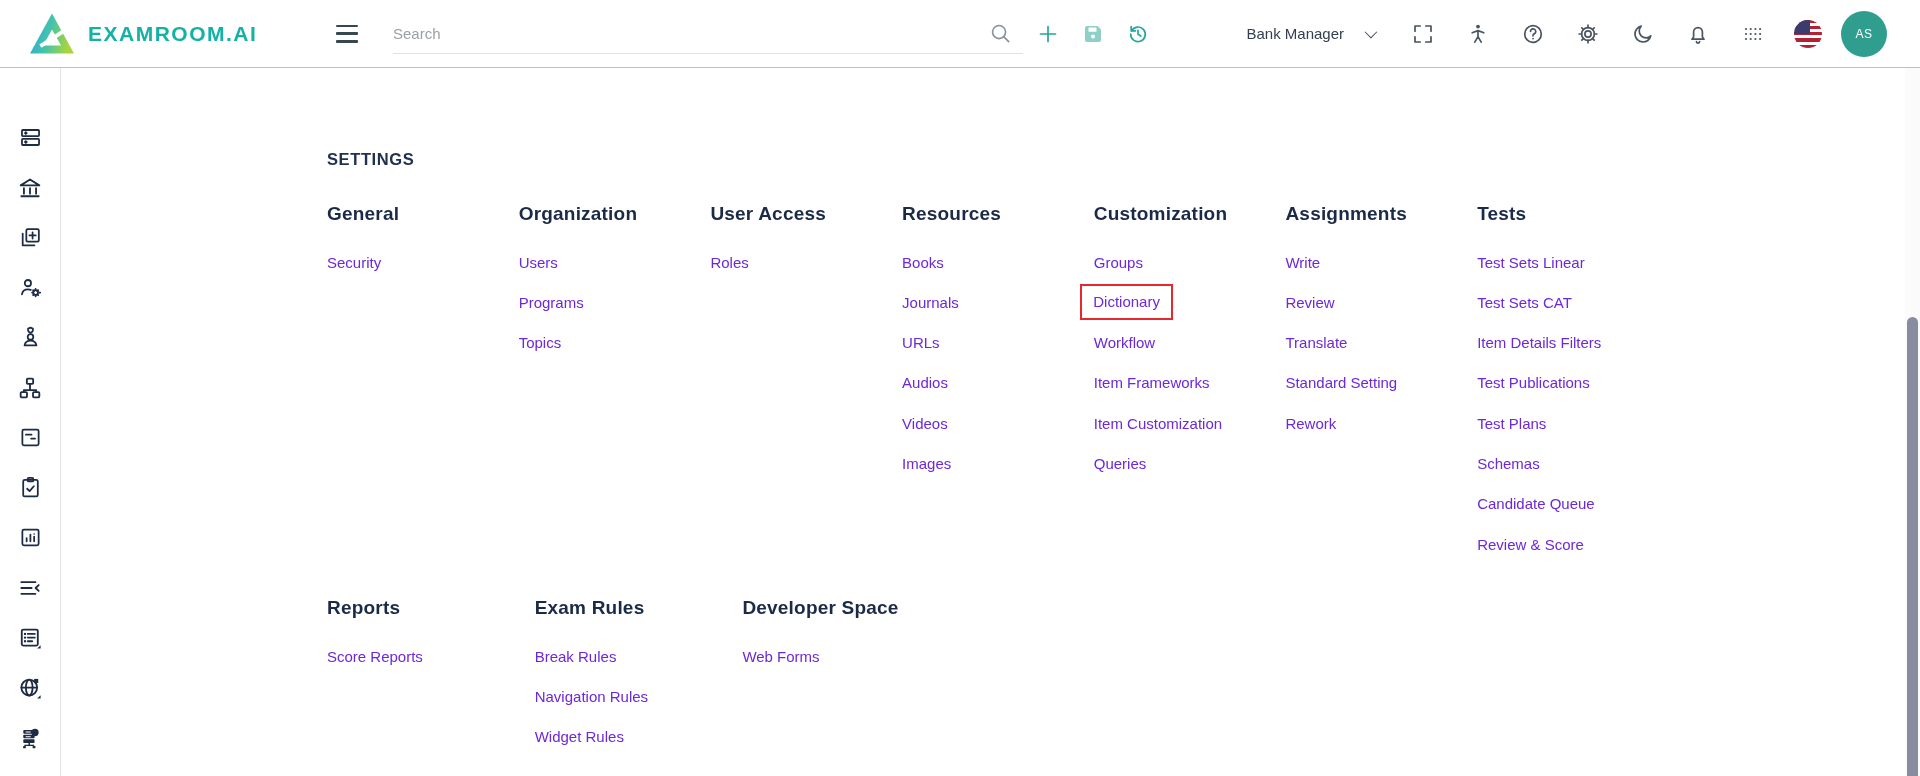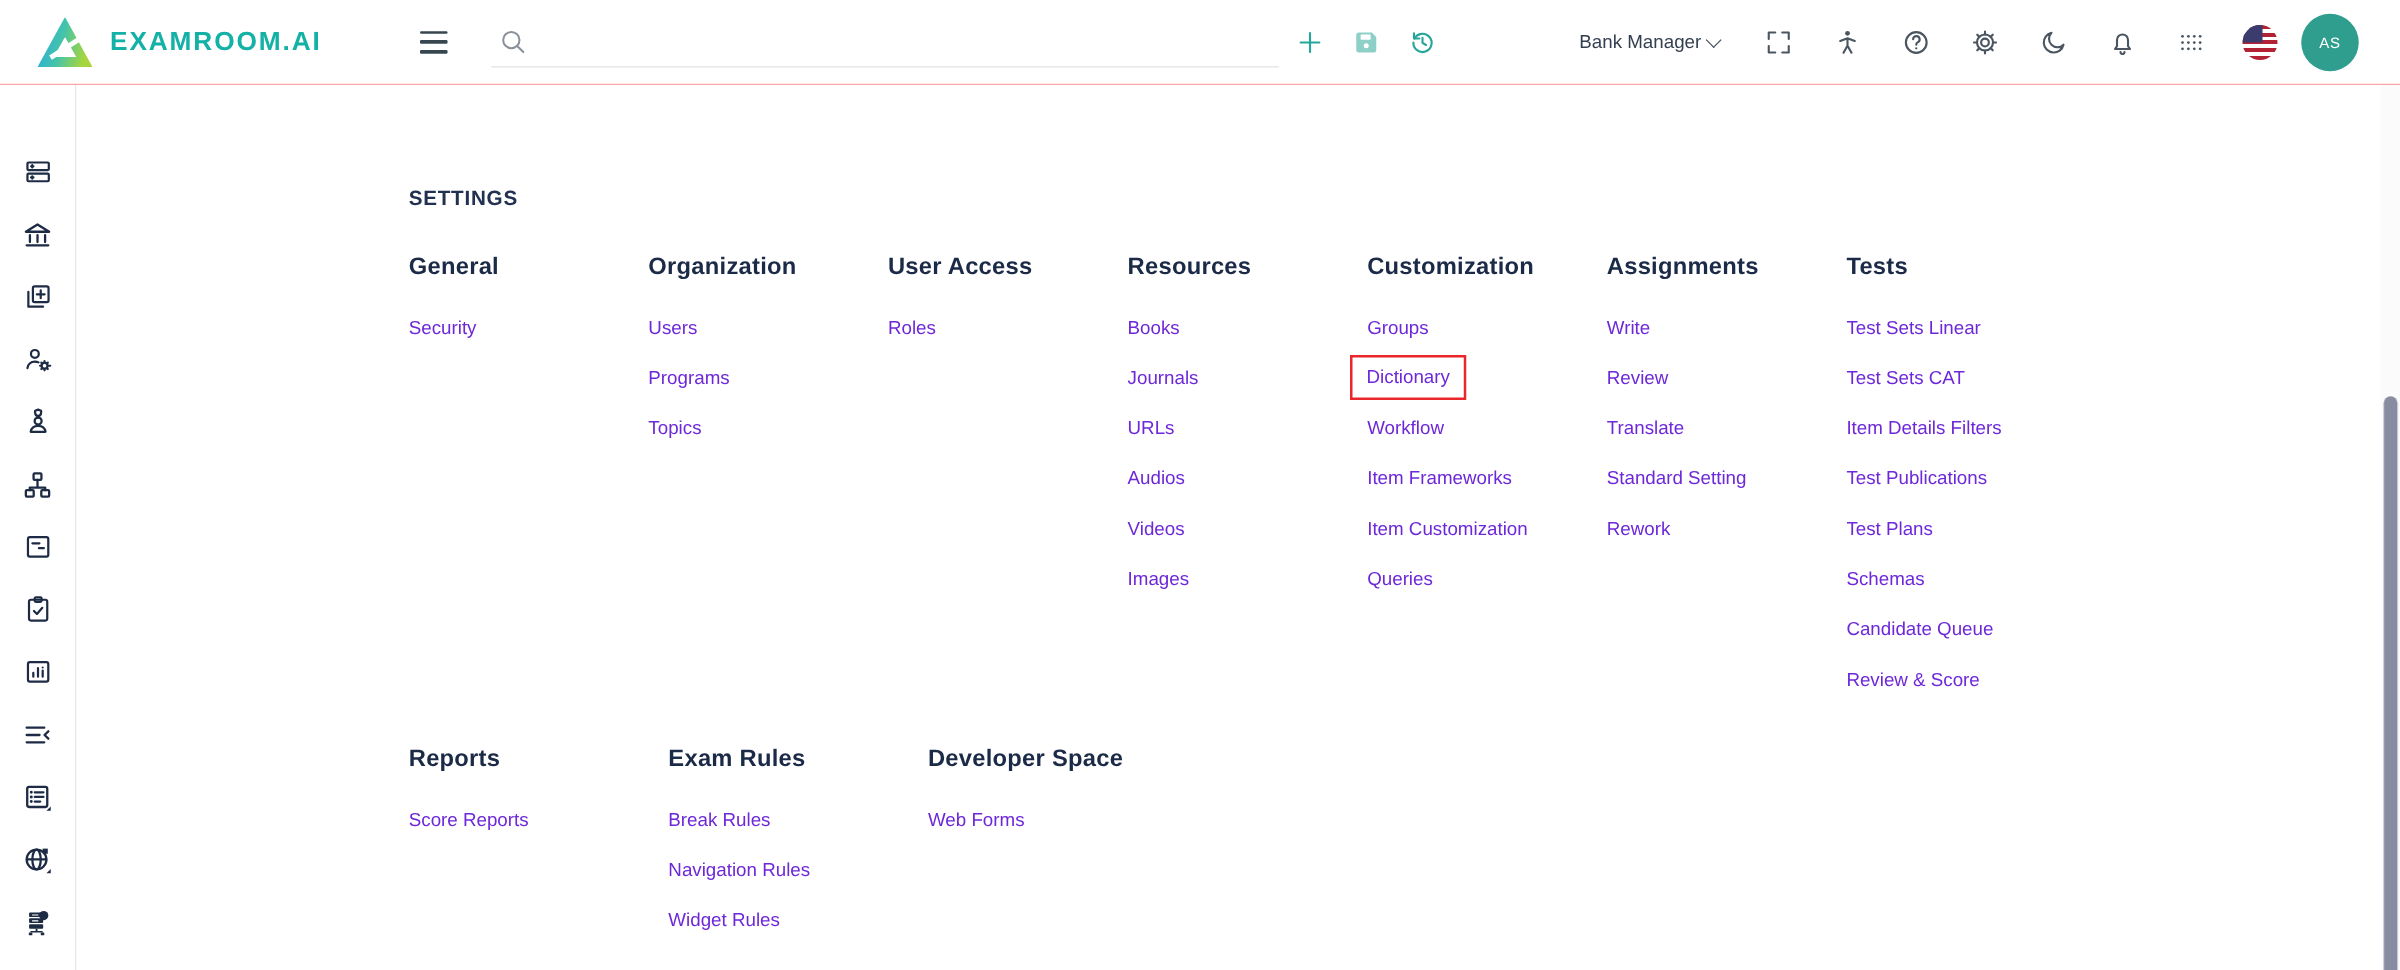--- a/index.html
+++ b/index.html
@@ -25,21 +25,21 @@
   .searchbox { position:relative; margin-left:33px; width:630px; height:40px;
     border-bottom:1px solid #e2e2e2; display:flex; align-items:center; }
   .searchbox input { border:none; outline:none; width:590px; font-size:15px; color:#333;
     font-family:"Liberation Sans", sans-serif; background:transparent; }
   .searchbox input::placeholder { color:#9aa0a6; }
   .icon-btn { width:34px; height:34px; display:flex; align-items:center; justify-content:center;
     cursor:pointer; background:none; border:none; color:#4a5560; flex:0 0 auto; }
   .action-icons { display:flex; align-items:center; gap:11px; margin-left:8px; }
   .action-icons .icon-btn { color:#26a69a; }
   .spacer { flex:1; }
-  .role { display:flex; align-items:center; gap:4px; font-size:15px; color:#333f4f;
+  .role { display:flex; align-items:center; gap:21px; font-size:15px; color:#333f4f;
     cursor:pointer; margin-right:32px; }
   .role .chev { width:9px; height:9px; border-right:1.8px solid #45505c; border-bottom:1.8px solid #45505c;
     transform:rotate(45deg) translateY(-2px); }
   .right-icons { display:flex; align-items:center; gap:21px; }
   .flag { width:28px; height:28px; border-radius:50%; overflow:hidden; position:relative; cursor:pointer;
     margin-left:24px; background:linear-gradient(to bottom,
       #b22234 0 11%, #fff 11% 22%, #b22234 22% 33%, #fff 33% 44%, #b22234 44% 55%,
       #fff 55% 66%, #b22234 66% 78%, #fff 78% 89%, #b22234 89% 100%); }
   .flag::before { content:""; position:absolute; left:0; top:0; width:58%; height:50%; background:#3c3b6e; }
   .avatar { width:46px; height:46px; border-radius:50%; background:#2f9e8e; color:#fff;
@@ -84,20 +84,21 @@
         <div class="t3"></div>
     </div>
     <div class="brand-name">EXAMROOM.AI</div>
   </div>
   <div class="hamburger">
       <span></span>
       <span></span>
       <span></span>
     </div>
   <div class="searchbox">
+    <input type="text" placeholder="Search" style="">
     <span id="search-glyph" class="icon-btn" style="color:#8a9199">
         <svg width="23" height="23" viewBox="0 0 24 24" fill="none" stroke="currentColor" stroke-width="1.7" stroke-linecap="round" stroke-linejoin="round">
           <circle cx="10.5" cy="10.5" r="6.8"></circle>
           <path d="M15.6 15.6 20.5 20.5"></path>
         </svg>
       </span>
   </div>
   <div class="action-icons" id="action-icons">
       <button class="icon-btn">
         <svg width="24" height="24" viewBox="0 0 24 24" fill="none" stroke="currentColor" stroke-width="1.7" stroke-linecap="round" stroke-linejoin="round">

